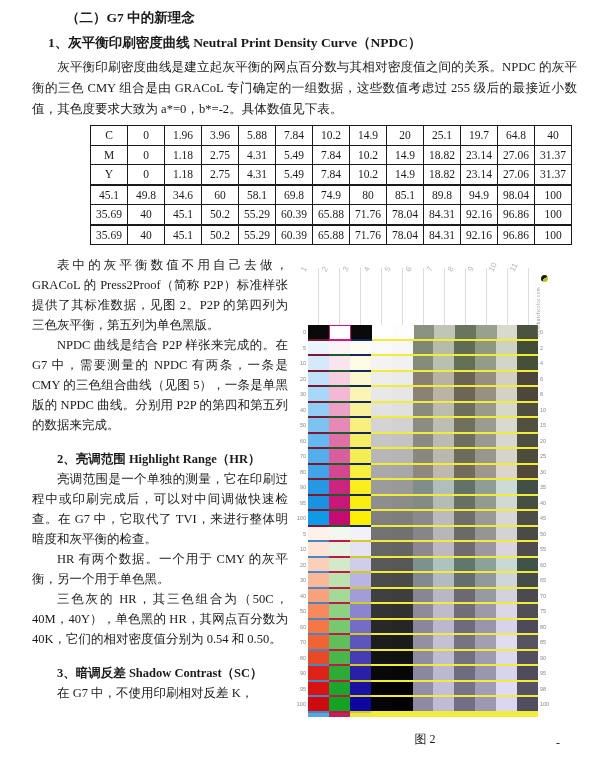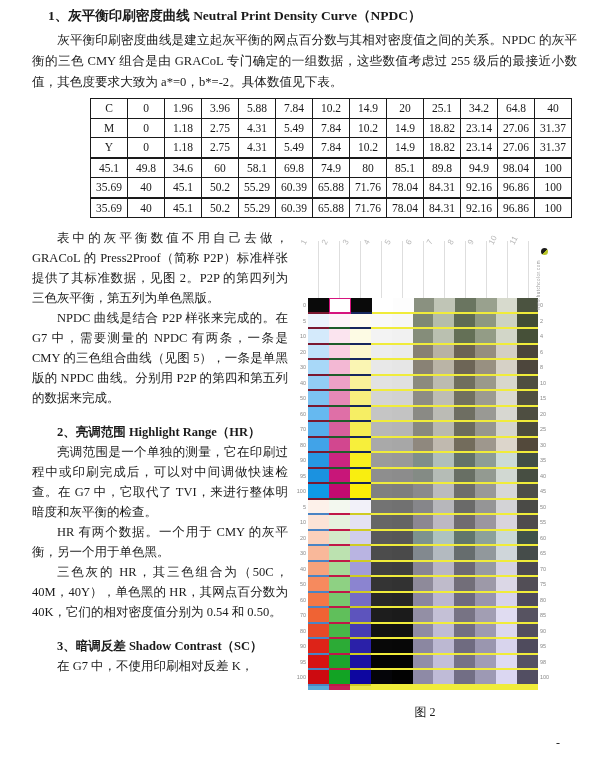--- a/index.html
+++ b/index.html
@@ -68,37 +68,38 @@
     text-align:center;font-family:"Liberation Serif",serif;font-size:12px;
     color:#1a1a1a;margin-top:12px;
   }
   .page-mark{position:absolute;right:50px;bottom:8px;font-size:12px;color:#1a1a1a;}
 </style>
 </head>
 <body>
 
 <div class="page">
 
+  <div class="h1">（二）G7 中的新理念</div>
   <div class="h2">1、灰平衡印刷密度曲线 Neutral Print Density Curve（NPDC）</div>
   <p class="intro">灰平衡印刷密度曲线是建立起灰平衡的网点百分数与其相对密度值之间的关系。NPDC 的灰平衡的三色 CMY 组合是由 GRACoL 专门确定的一组数据，这些数值考虑过 255 级后的最接近小数值，其色度要求大致为 a*=0，b*=-2。具体数值见下表。</p>
 
   <table class="npdc">
     <tbody>
         <tr>
           <td>C</td>
           <td>0</td>
           <td>1.96</td>
           <td>3.96</td>
           <td>5.88</td>
           <td>7.84</td>
           <td>10.2</td>
           <td>14.9</td>
           <td>20</td>
           <td>25.1</td>
-          <td>34.2</td>
+          <td>19.7</td>
           <td>64.8</td>
           <td>40</td>
         </tr>
         <tr>
           <td>M</td>
           <td>0</td>
           <td>1.18</td>
           <td>2.75</td>
           <td>4.31</td>
           <td>5.49</td>

